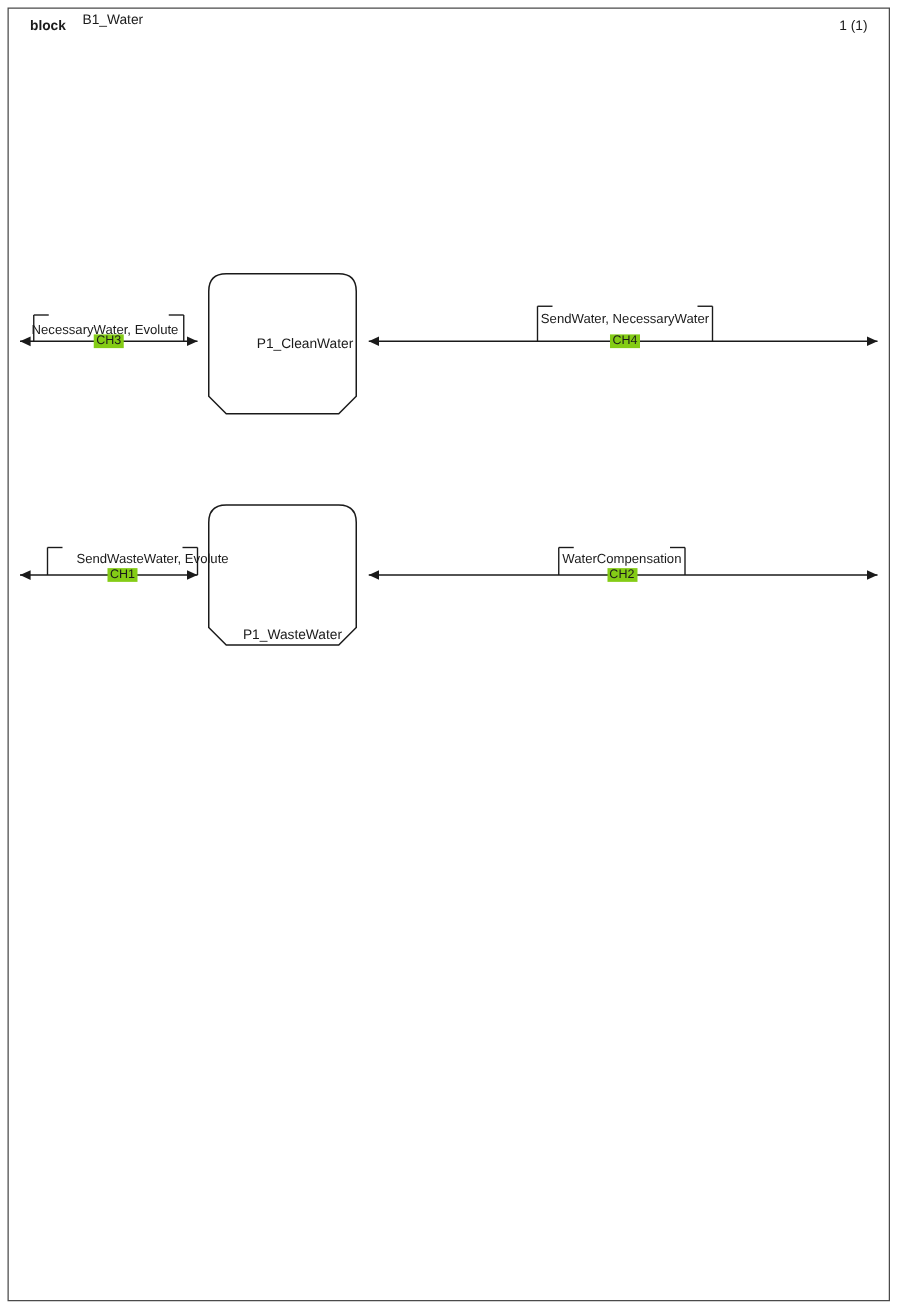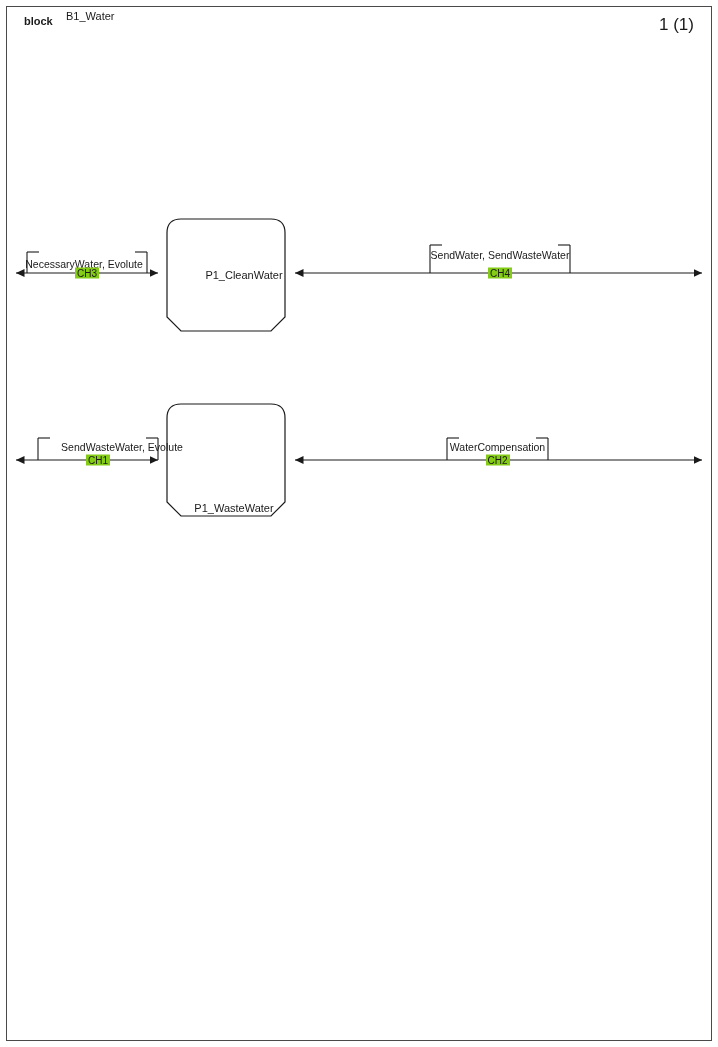--- a/index.html
+++ b/index.html
@@ -41,21 +41,21 @@
     position: absolute;
     left: 66px;
     top: 10px;
     font-size: 11px;
     color: #1a1a1a;
   }
   .hdr-page {
     position: absolute;
     right: 24px;
     top: 15px;
-    font-size: 17px;
+    font-size: 11px;
     color: #1a1a1a;
     text-align: right;
   }
 
   
   #diagram {
     position: absolute;
     left: 0;
     top: 0;
   }
@@ -142,21 +142,21 @@
         <path d="M 181 219 L 271 219 Q 285 219 285 233 L 285 317 L 271 331 L 181 331 L 167 317 L 167 233 Q 167 219 181 219 Z" fill="#ffffff" stroke="#1a1a1a" stroke-width="1.2"></path>
         <path d="M 181 404 L 271 404 Q 285 404 285 418 L 285 502 L 271 516 L 181 516 L 167 502 L 167 418 Q 167 404 181 404 Z" fill="#ffffff" stroke="#1a1a1a" stroke-width="1.2"></path>
       </g>
   </svg>
 
   <div id="overlay-layer">
       <div class="block-label" style="left: 244px; top: 275px;">P1_CleanWater</div>
       <div class="block-label" style="left: 234px; top: 460px; margin-top: 48px;">P1_WasteWater</div>
       <div class="sig-text" style="left: 84px; top: 264px;">NecessaryWater, Evolute</div>
       <div class="ch-text" style="left: 87px; top: 273px;">CH3</div>
-      <div class="sig-text" style="left: 500px; top: 255px;">SendWater, SendWasteWater</div>
+      <div class="sig-text" style="left: 500px; top: 255px;">SendWater, NecessaryWater</div>
       <div class="ch-text" style="left: 500px; top: 273px;">CH4</div>
       <div class="sig-text" style="left: 98px; top: 447px; margin-left: 24px;">SendWasteWater, Evolute</div>
       <div class="ch-text" style="left: 98px; top: 460px;">CH1</div>
       <div class="sig-text" style="left: 497.5px; top: 447px;">WaterCompensation</div>
       <div class="ch-text" style="left: 497.5px; top: 460px;">CH2</div>
     </div>
 
 </div>
 
 </body></html>

